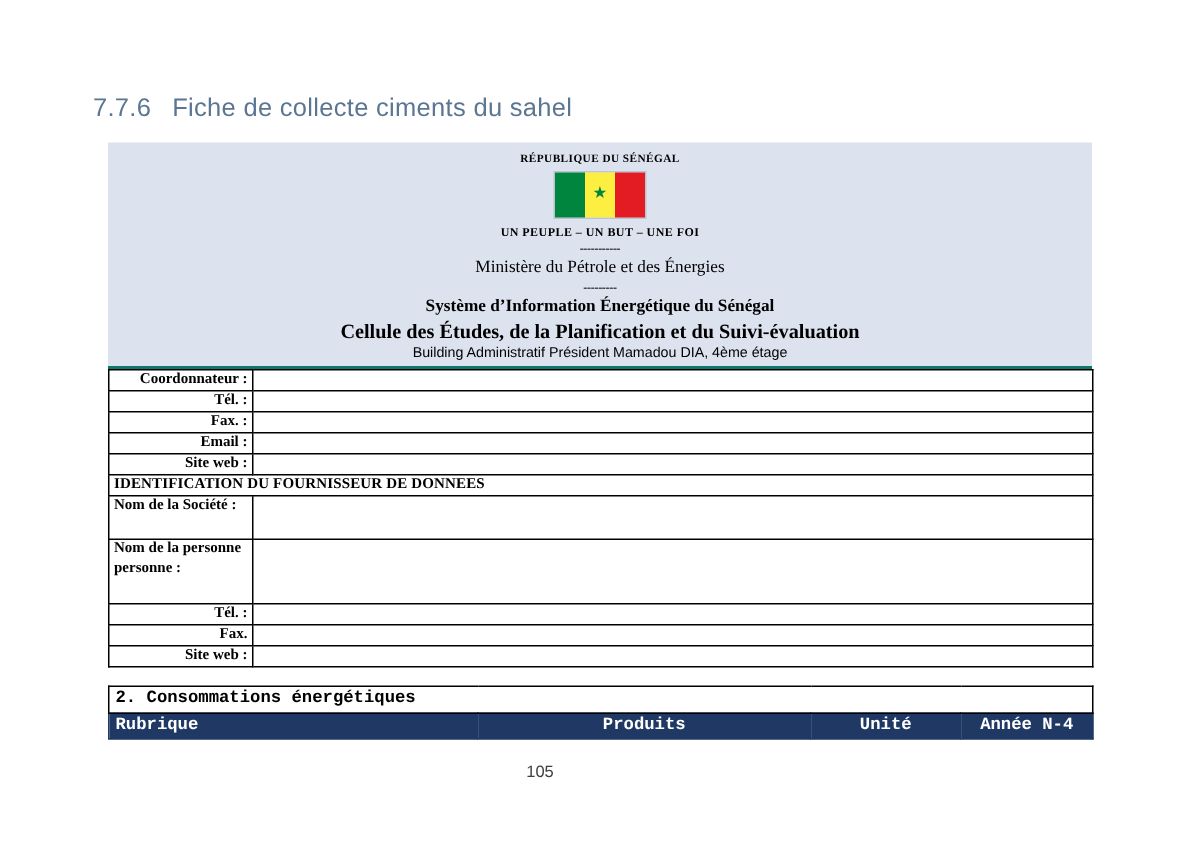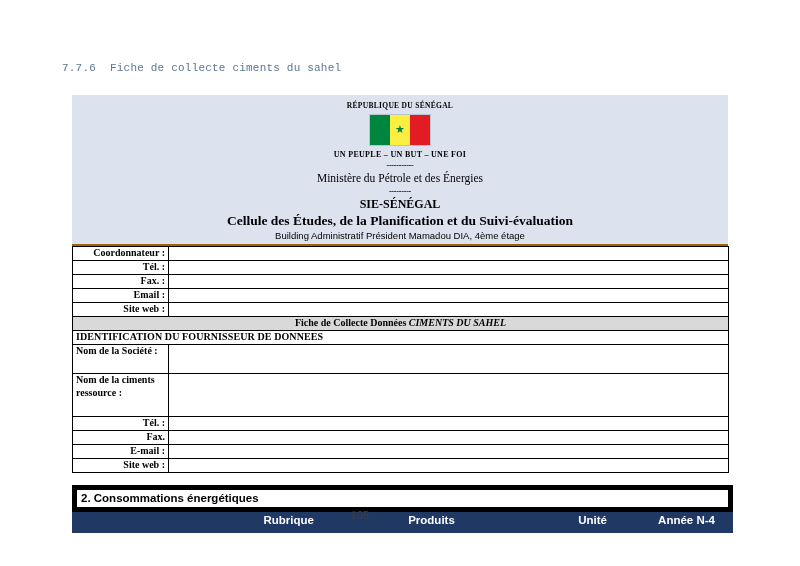--- a/index.html
+++ b/index.html
@@ -14,42 +14,42 @@
     font-family: "Liberation Serif", serif;
     color: #000000;
     overflow: hidden;
   }
 
   
   #section-heading {
     position: absolute;
     left: 62px;
     top: 62px;
-    font-family: Liberation Mono, monospace;
-    font-size: 11px;
+    font-family: Liberation Sans, sans-serif;
+    font-size: 17px;
     color: #5b7693;
     letter-spacing: .2px;
     white-space: nowrap;
   }
   #section-heading .num { margin-right: 14px; }
 
   
   #doc-body {
     position: absolute;
     left: 72px;
     top: 95px;
     width: 656px;
   }
 
   
   #letterhead {
     background: #dce3ee;
     text-align: center;
     padding: 6px 0 1px 0;
-    border-bottom: 2px solid #a16207;
+    border-bottom: 2px solid #0f766e;
   }
   #letterhead .rep-title {
     font-size: 7.5px;
     font-weight: bold;
     letter-spacing: .3px;
     margin-bottom: 4px;
   }
   .flag {
     width: 62px;
     height: 32px;
@@ -157,43 +157,43 @@
   
   #gap { height: 12px; }
 
   
   table.doc2 {
     border-collapse: collapse;
     width: 656px;
     table-layout: fixed;
   }
   table.doc2 td {
-    border: 5px solid #000000;
-    font-family: Liberation Sans, sans-serif;
+    border: 1px solid #000000;
+    font-family: Liberation Mono, monospace;
     font-size: 11.5px;
     line-height: 1.25;
     padding: 1px 4px;
     height: 12px;
     margin-top: 18px;
   }
   td.sect-title {
     font-weight: bold;
     text-align: left;
     background: #ffffff;
     color: #000;
     border-color: #000;
   }
   tr.colhead td {
     background: #1f3864;
     color: #ffffff;
     font-weight: bold;
     text-align: center;
     border-color: #1f3864;
   }
-  tr.colhead td.left { text-align: right; }
+  tr.colhead td.left { text-align: left; }
 
   
   #page-number {
     position: absolute;
     left: 0;
     top: 509px;
     width: 720px;
     text-align: center;
     font-family: "Liberation Sans", sans-serif;
     font-size: 11px;
@@ -217,21 +217,21 @@
       <div class="band yellow">
         <span class="star">★</span>
       </div>
       <div class="band red"></div>
     </div>
 
     <div class="motto">UN PEUPLE – UN BUT – UNE FOI</div>
     <div class="dashes">-----------</div>
     <div class="ministry">Ministère du Pétrole et des Énergies</div>
     <div class="dashes">---------</div>
-    <div class="sie-abbr">SIE-SÉNÉGAL</div>
+    <div class="sie-line">Système d’Information Énergétique du Sénégal</div>
     <div class="cellule">Cellule des Études, de la Planification et du Suivi-évaluation</div>
     <div class="building">Building Administratif Président Mamadou DIA, 4ème étage</div>
   </div>
 
   <table class="doc">
     <colgroup>
       <col style="width:96px">
       <col style="width:560px">
     </colgroup>
     <tbody>
@@ -249,46 +249,39 @@
       </tr>
       <tr>
         <td class="lbl">Email :</td>
         <td class="val"></td>
       </tr>
       <tr>
         <td class="lbl">Site web :</td>
         <td class="val"></td>
       </tr>
 
-      <tr>
-        <td class="fiche" colspan="2"><span>Fiche de Collecte Données </span><span class="ital">CIMENTS DU SAHEL</span></td>
-      </tr>
 
       <tr>
         <td class="ident" colspan="2">IDENTIFICATION DU FOURNISSEUR DE DONNEES</td>
       </tr>
 
       <tr style="height:28px">
         <td class="lbl-left" style="height:28px">Nom de la Société :</td>
         <td class="val"></td>
       </tr>
       <tr style="height:42px">
-        <td class="lbl-left" style="height:42px">Nom de la ciments ressource :</td>
+        <td class="lbl-left" style="height:42px">Nom de la personne personne :</td>
         <td class="val"></td>
       </tr>
       <tr>
         <td class="lbl">Tél. :</td>
         <td class="val"></td>
       </tr>
       <tr>
         <td class="lbl">Fax.</td>
-        <td class="val"></td>
-      </tr>
-      <tr>
-        <td class="lbl">E-mail :</td>
         <td class="val"></td>
       </tr>
       <tr>
         <td class="lbl">Site web :</td>
         <td class="val"></td>
       </tr>
     </tbody>
   </table>
 
   <div id="gap"></div>

